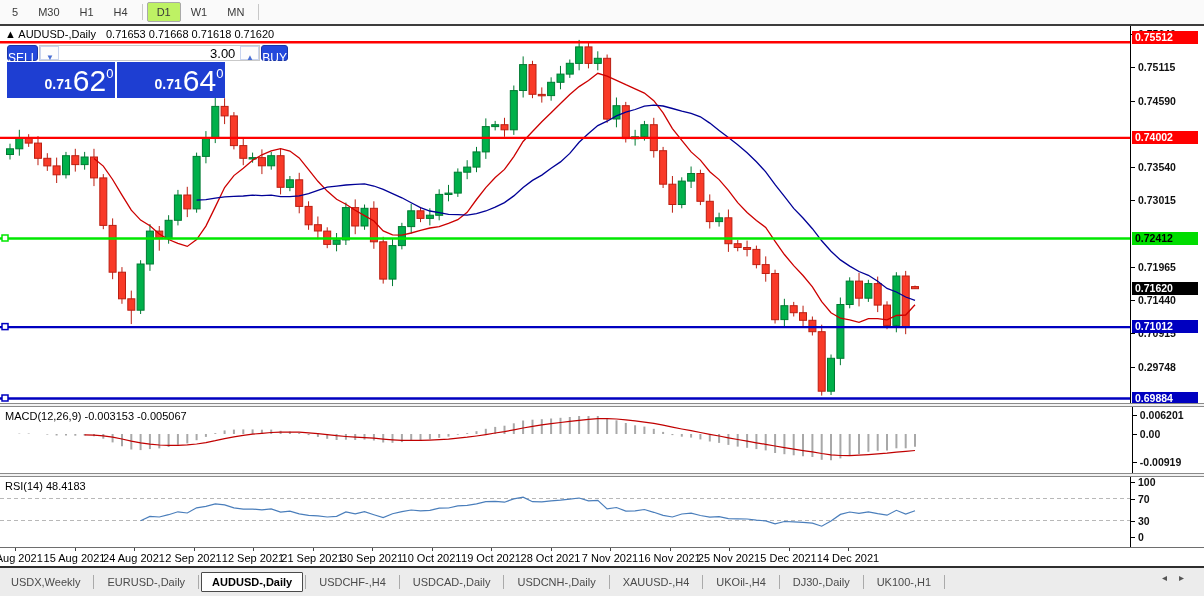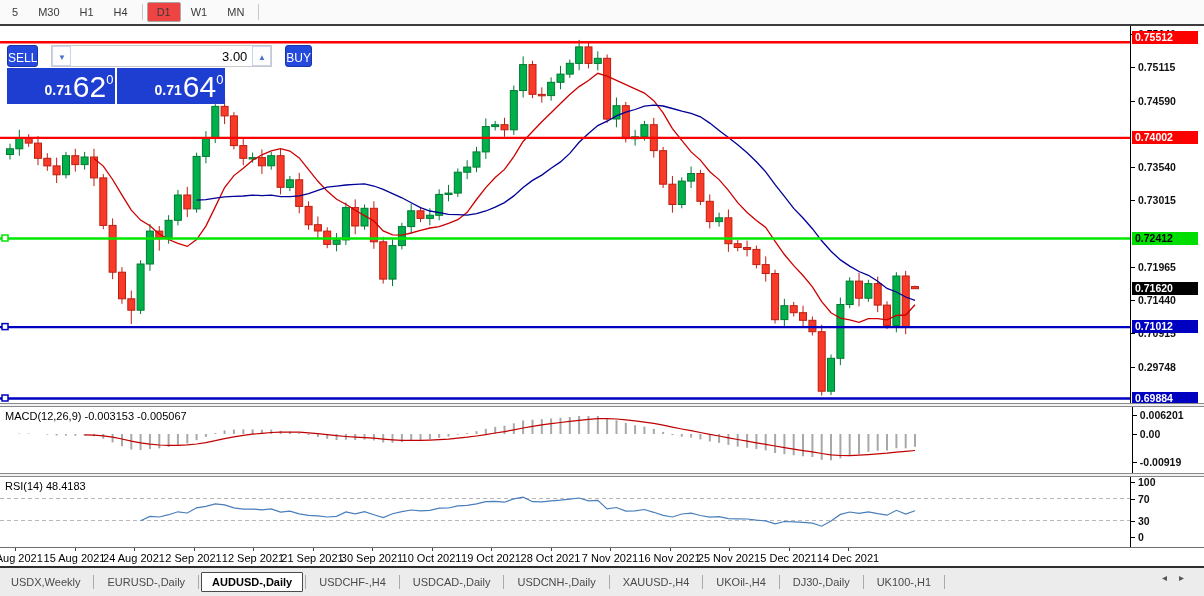--- a/index.html
+++ b/index.html
@@ -2,21 +2,21 @@
 <html><head>
 <meta charset="utf-8">
 <style>
   * { margin:0; padding:0; box-sizing:border-box; }
   html,body { width:1204px; height:596px; overflow:hidden; background:#fff;
     font-family:"Liberation Sans", sans-serif; font-size:11px; color:#111; }
 
   
   .toolbar { height:24px; background:#fafafa; display:flex; align-items:center; padding-left:2px; }
   .tf-item { padding:3px 9px; color:#3a3a3a; cursor:default; border:1px solid transparent; border-radius:2px; }
-  .tf-item.active { background:#ef4444; border-color:#a9a9a9; }
+  .tf-item.active { background:#bef264; border-color:#a9a9a9; }
   .tf-sep { width:1px; height:16px; background:#c8c8c8; margin:0 4px; }
 
   
   .chart-window { position:absolute; top:24px; left:0; width:1204px; height:572px; border-top:2px solid #3c3c3c; background:#fff; }
   .row { display:flex; position:relative; }
   .plot { position:relative; width:1130px; overflow:hidden; background:#fff; }
   .axis { position:relative; width:74px; border-left:1px solid #000; background:#fff; overflow:hidden; }
   .row-main { height:377px; }
   .row-macd { height:66px;gap:30px; }
   .row-rsi  { height:70px; }
@@ -40,21 +40,21 @@
   
   .tabbar { position:relative; height:30px; background:#ececec; border-top:2px solid #2e2e2e;
             display:flex; align-items:center; }
   .tab { padding:4px 11px; color:#4a4a4a; white-space:nowrap; cursor:default; }
   .tab.active { background:#fff; border:1px solid #4a4a4a; color:#000; font-weight:700; padding:3px 10px; border-radius:1px; }
   .tab-sep { width:1px; height:14px; background:#aaa; margin:0 2px; }
   .tab-arrows { position:absolute; right:8px; top:4px; color:#555; font-size:10px; letter-spacing:12px; }
 
   
   .trade-panel { position:absolute; top:19px; left:7px; z-index:6; width:218px; }
-  .tp-top { display:flex; height:22px;gap:12px; }
+  .tp-top { display:flex; height:16px; }
   .tp-btn { width:57px; background:#2449dc; color:#fff; font-size:12px; text-align:center;
             line-height:24px; border:1px solid #1a35a8; border-radius:3px; cursor:pointer; }
   .vol-box { flex:1; display:flex; background:#f1f1f1; border:1px solid #c9c9c9; margin:0 1px; }
   .vol-arrow { width:19px; background:#fdfdfd; border:1px solid #c9d4ee; color:#4a6fd4;
                font-size:8px; line-height:21px; text-align:center; cursor:pointer; }
   .vol-input { flex:1; border:none; background:#fff; text-align:right; padding-right:5px;
                font-size:13px; font-family:"Liberation Sans",sans-serif; color:#000; }
   .tp-prices { display:flex; margin-top:1px; }
   .price-box { width:108px; height:36px; background:#1e3ed2; color:#fff; display:flex;
                align-items:flex-end; justify-content:center; padding-bottom:3px; cursor:pointer; }
@@ -77,20 +77,24 @@
     <div class="tf-item active">D1</div>
     <div class="tf-item">W1</div>
     <div class="tf-item">MN</div>
     <div class="tf-sep"></div>
   </div>
 
 <div class="chart-window">
 
   <div class="row row-main">
     <div class="plot">
+      <div class="chart-title">
+        <span>▲</span>
+        <span class="sym">AUDUSD-,Daily</span><span>0.71653 0.71668 0.71618 0.71620</span>
+      </div>
 
       <div class="trade-panel">
         <div class="tp-top">
           <div class="tp-btn">SELL</div>
           <div class="vol-box">
             <div class="vol-arrow">▼</div>
             <input class="vol-input" value="3.00" style="">
             <div class="vol-arrow">▲</div>
           </div>
           <div class="tp-btn">BUY</div>

